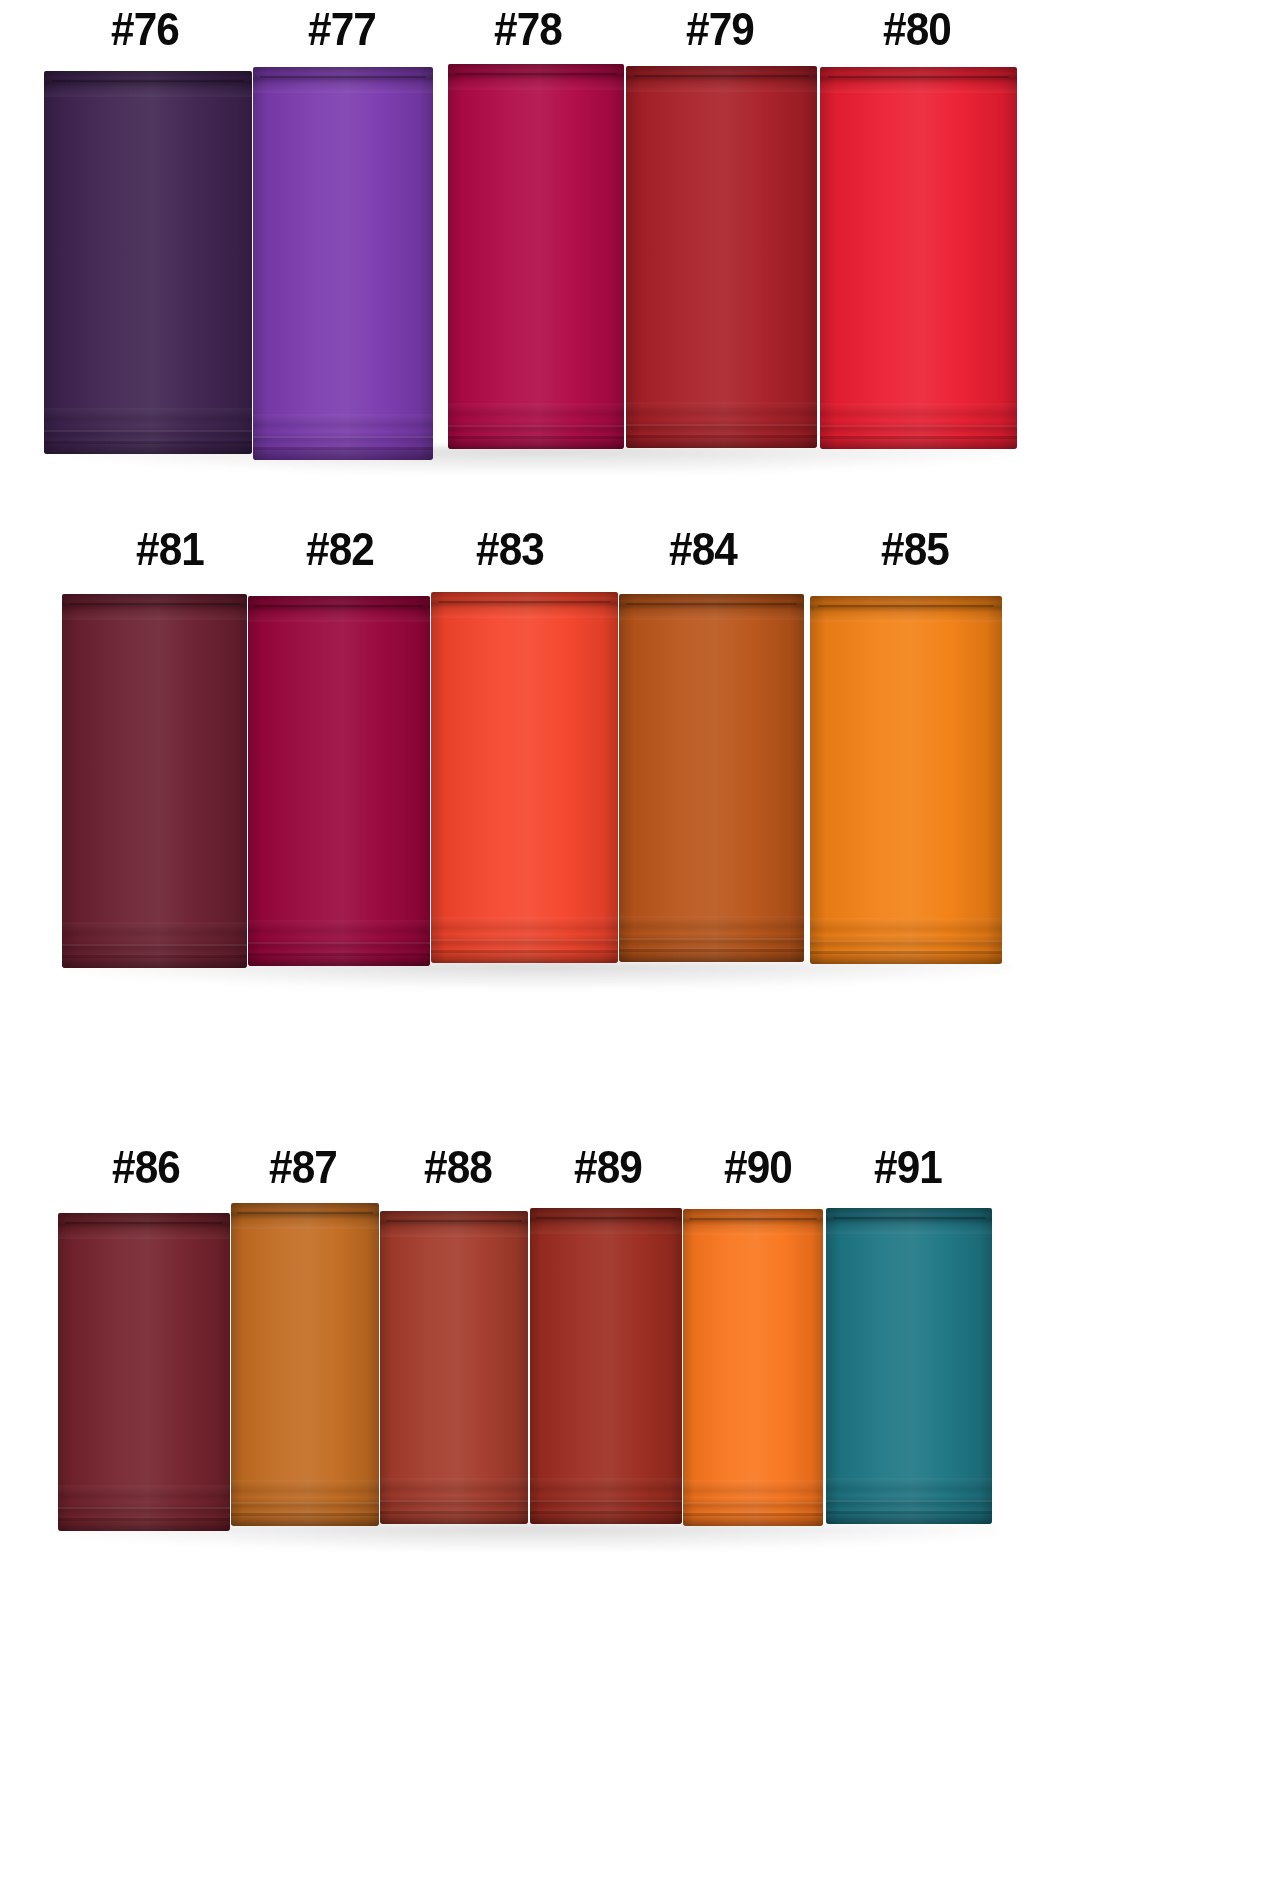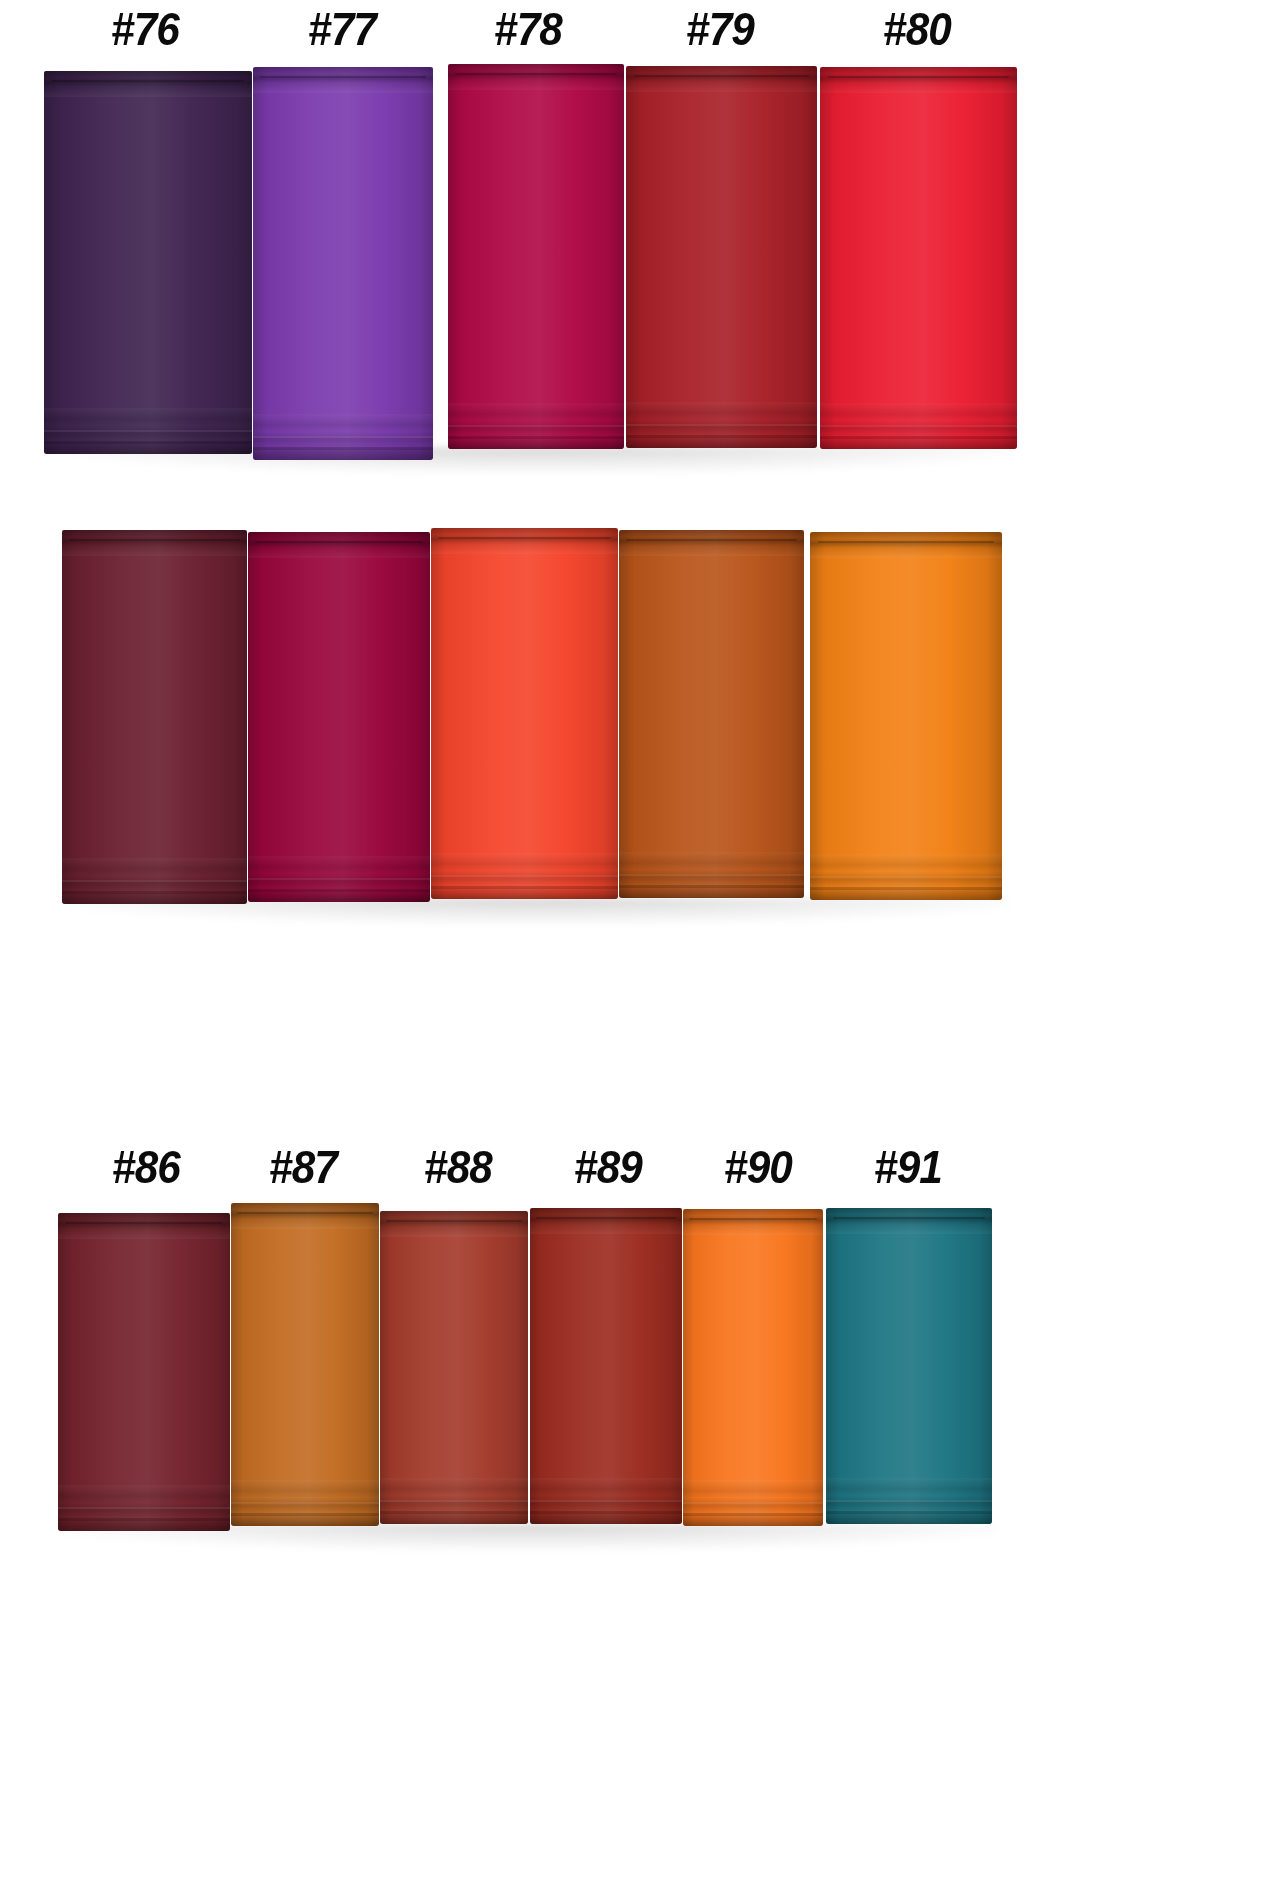--- a/index.html
+++ b/index.html
@@ -23,21 +23,20 @@
   .swatch-row {
     position: absolute;
     left: 0;
     width: 1280px;
   }
 
   .label-strip {
     position: relative;
     width: 1164px;
     height: 64px;
-    font-style: italic;
   }
 
   .swatch-label {
     position: absolute;
     top: 0;
     font-family: "Liberation Sans", sans-serif;
     font-weight: bold;
     font-size: 46px;
     line-height: 58px;
     letter-spacing: -1px;
@@ -181,20 +180,27 @@
       <div class="fabric" style="left:820px; width:197px; height:382px; top:3px;  background:#EC1E32;" title="bright-scarlet-red">
         <div class="sheen"></div>
         <div class="top-fold"></div>
         <div class="bottom-fold"></div>
       </div>
       <div class="row-shadow" style="top:383px;"></div>
     </div>
   </div>
 
   <div class="swatch-row" style="top:520px;">
+    <div class="label-strip">
+      <div class="swatch-label" style="left: 65px; width: 210px; color: rgb(11, 11, 11);">#81</div>
+      <div class="swatch-label" style="left: 235px; width: 210px; color: rgb(11, 11, 11);">#82</div>
+      <div class="swatch-label" style="left: 405px; width: 210px; color: rgb(11, 11, 11);">#83</div>
+      <div class="swatch-label" style="left: 598px; width: 210px; color: rgb(11, 11, 11);">#84</div>
+      <div class="swatch-label" style="left: 810px; width: 210px; color: rgb(11, 11, 11);">#85</div>
+    </div>
     <div class="fabric-strip" style="height:430px;">
       <div class="fabric" style="left:62px;  width:185px; height:374px; top:10px; background:#6B2030;" title="dark-burgundy">
         <div class="sheen"></div>
         <div class="top-fold"></div>
         <div class="bottom-fold"></div>
       </div>
       <div class="fabric" style="left:248px; width:182px; height:370px; top:12px; background:#99063C;" title="deep-wine-magenta">
         <div class="sheen"></div>
         <div class="top-fold"></div>
         <div class="bottom-fold"></div>

